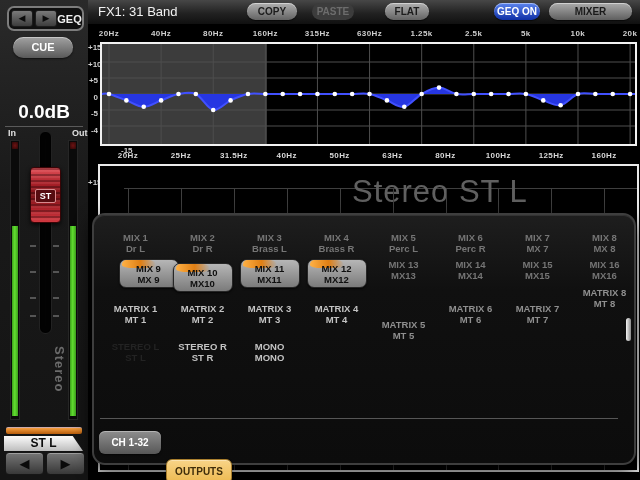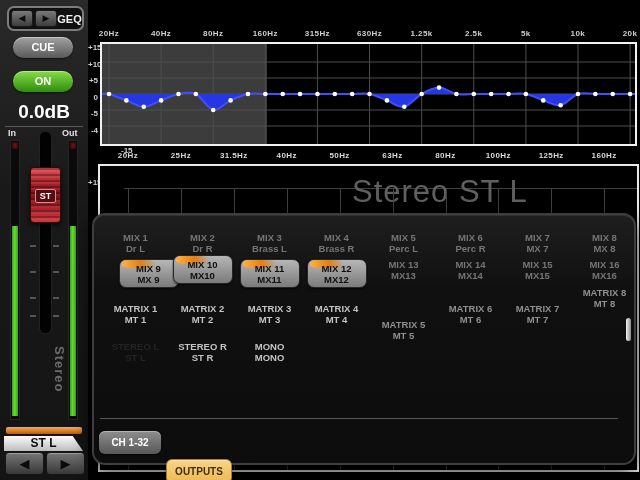--- a/index.html
+++ b/index.html
@@ -20,21 +20,21 @@
   .pill{border-radius:11px;text-align:center;font-weight:bold;
     box-shadow:inset 0 1px 0 rgba(255,255,255,.4),0 1px 2px rgba(0,0,0,.6);}
   #cue-button{left:13px;top:37px;width:60px;height:21px;line-height:21px;
     background:linear-gradient(180deg,#a2a2a2,#595959);color:#fff;font-size:11px;}
   #on-button{left:13px;top:71px;width:60px;height:21px;line-height:21px;
     background:linear-gradient(180deg,#86dd45,#2e8c0e);color:#fff;font-size:11px;}
   #gain-value{left:0;top:101px;width:88px;text-align:center;color:#fff;
     font-size:19px;font-weight:bold;}
   #sb-sep{left:5px;top:126px;width:78px;height:1px;background:#5a5a5a;}
   .io-label{top:128px;color:#e0e0e0;font-size:9px;font-weight:bold;}
-  #in-label{left:8px;} #out-label{left:62px;}
+  #in-label{left:8px;} #out-label{left:72px;}
   .meter{top:140px;width:8px;height:278px;background:#0a0a0a;border:1px solid #262626;}
   #meter-in{left:10px;} #meter-out{left:68px;}
   .clip-led{position:absolute;top:1px;left:1px;right:1px;height:7px;
     background:radial-gradient(ellipse at center,#6e1414,#2c0606);}
   .meter-fill{position:absolute;bottom:3px;left:1px;right:1px;height:190px;
     background:linear-gradient(90deg,#3da01c,#62df30 45%,#3da01c);}
   #fader-track{left:39px;top:131px;width:11px;height:201px;background:#030303;
     border-radius:6px;border:1px solid #222;box-shadow:inset 0 0 4px #000;}
   .tick{width:6px;height:2px;background:#555;}
   #fader-cap{left:30px;top:167px;width:29px;height:54px;border-radius:4px;
@@ -125,21 +125,20 @@
 
 <div id="app">
 
   <div id="sidebar" class="abs">
     <div id="nav-control" class="abs">
       <div class="nav-arrow">◀</div>
       <div class="nav-arrow">▶</div>
       <div id="nav-geq-label">GEQ</div>
     </div>
     <div id="cue-button" class="abs pill">CUE</div>
-    <div id="on-button" class="abs pill">ON</div>
     <div id="gain-value" class="abs">0.0dB</div>
     <div id="sb-sep" class="abs"></div>
     <div id="in-label" class="abs io-label">In</div>
     <div id="out-label" class="abs io-label">Out</div>
     <div id="meter-in" class="abs meter">
       <div class="clip-led"></div>
       <div class="meter-fill"></div>
     </div>
     <div id="meter-out" class="abs meter">
       <div class="clip-led"></div>
@@ -160,20 +159,28 @@
       <div id="fader-grip"></div>
       <div id="fader-cap-label">ST</div>
     </div>
     <div id="channel-name-vertical" class="abs">Stereo</div>
     <div id="channel-color-bar" class="abs"></div>
     <div id="channel-tag" class="abs">ST L</div>
     <div id="prev-button" class="abs big-arrow"><span>◀</span></div>
     <div id="next-button" class="abs big-arrow"><span>▶</span></div>
   </div>
 
+  <div id="header" class="abs">
+    <div id="page-title">FX1: 31 Band</div>
+    <div id="copy-button" class="hbtn">COPY</div>
+    <div id="paste-button" class="hbtn">PASTE</div>
+    <div id="flat-button" class="hbtn">FLAT</div>
+    <div id="geq-on-button" class="hbtn">GEQ ON</div>
+    <div id="mixer-button" class="hbtn">MIXER</div>
+  </div>
 
   <div id="upper-chart" class="abs">
     <div id="upper-tick-row">
         <span class="utick" style="left: 1px;">20Hz</span>
         <span class="utick" style="left: 53.1px;">40Hz</span>
         <span class="utick" style="left: 105.2px;">80Hz</span>
         <span class="utick" style="left: 157.3px;">160Hz</span>
         <span class="utick" style="left: 209.4px;">315Hz</span>
         <span class="utick" style="left: 261.5px;">630Hz</span>
         <span class="utick" style="left: 313.6px;">1.25k</span>
@@ -310,21 +317,21 @@
           <div>MIX 8</div>
           <div>MX 8</div>
         </div>
         <div class="cell selected" style="left: 21px; top: 44px;">
           <div class="outbtn">
             <div class="glint"></div>
             <span>MIX 9</span>
             <span>MX 9</span>
           </div>
         </div>
-        <div class="cell selected" style="left: 75px; top: 40px;">
+        <div class="cell selected" style="left: 75px; top: 48px;">
           <div class="outbtn">
             <div class="glint"></div>
             <span>MIX 10</span>
             <span>MX10</span>
           </div>
         </div>
         <div class="cell selected" style="left: 142px; top: 44px;">
           <div class="outbtn">
             <div class="glint"></div>
             <span>MIX 11</span>

